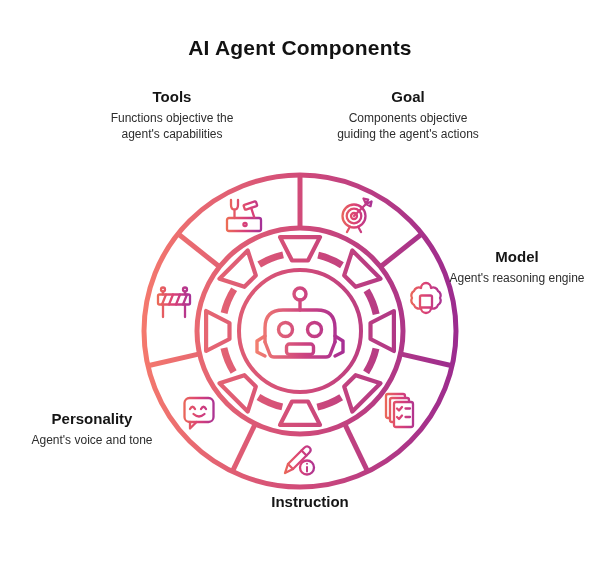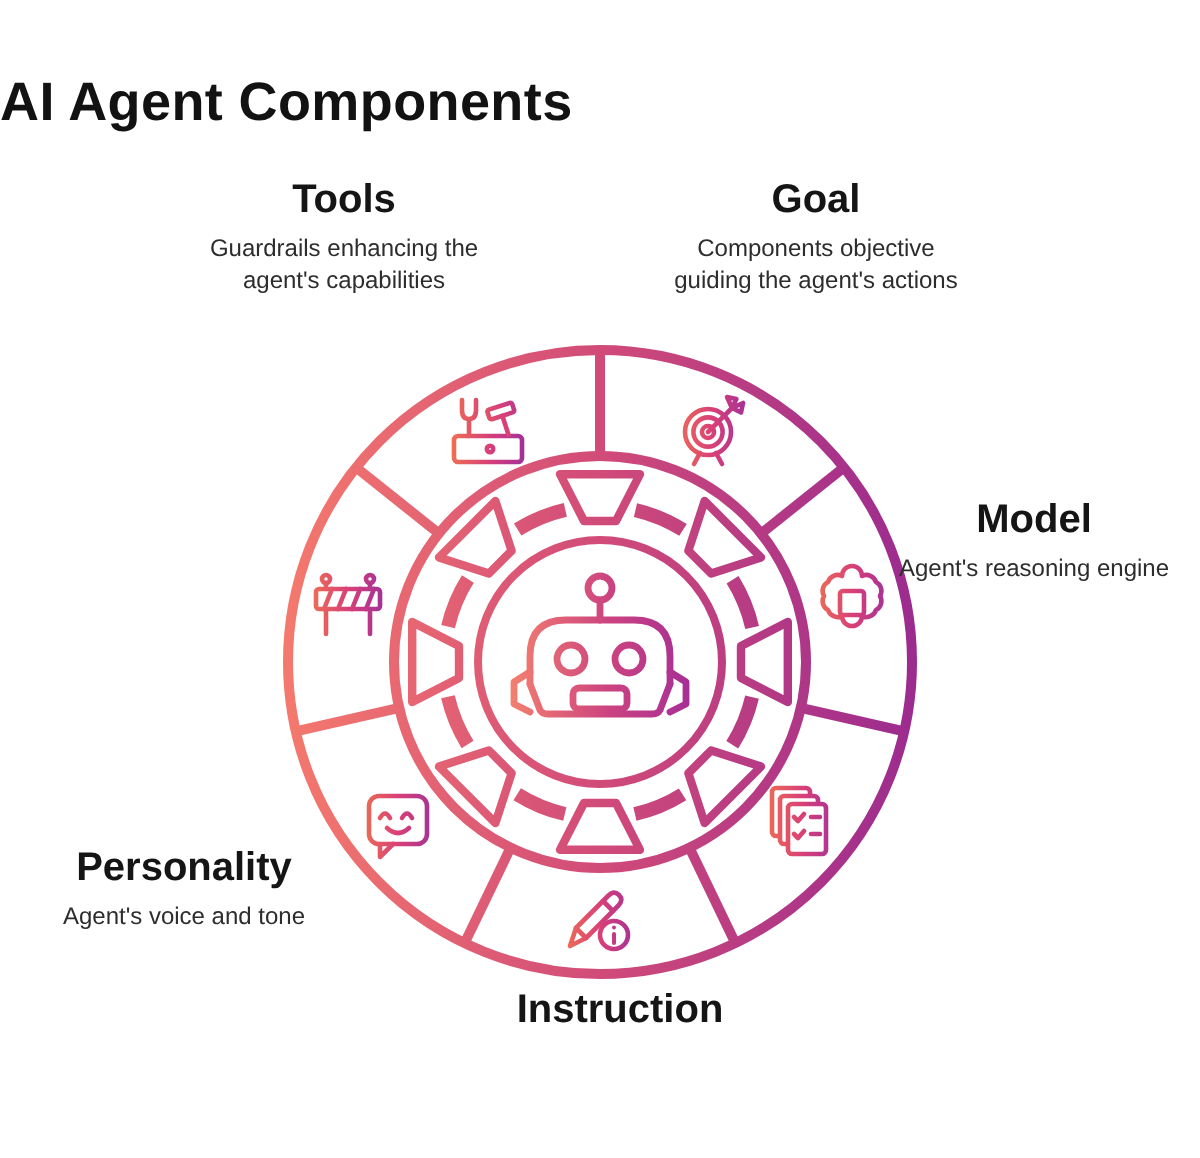--- a/index.html
+++ b/index.html
@@ -1,21 +1,21 @@
 <!DOCTYPE html>
 <html><head>
 <meta charset="utf-8">
 <style>
   html,body{margin:0;padding:0;}
   body{font-family:"Liberation Sans", sans-serif; background:#ffffff;}
   .canvas{position:relative;width:600px;height:579px;background:#ffffff;overflow:hidden;}
-  .title{position:absolute;left:0;top:36px;width:600px;text-align:left;
-         font-size:27px;font-weight:800;letter-spacing:.2px;color:#121212;}
+  .title{position:absolute;left:0;top:36px;width:600px;text-align:center;
+         font-size:21px;font-weight:800;letter-spacing:.2px;color:#121212;}
   .comp{position:absolute;text-align:center;}
-  .comp-title{font-size:20px;font-weight:800;color:#151515;line-height:1.2;}
+  .comp-title{font-size:15px;font-weight:800;color:#151515;line-height:1.2;}
   .comp-desc{font-size:12px;color:#2d2d2d;line-height:1.3;margin-top:5px;}
   .wheel-svg{position:absolute;left:0;top:0;}
   svg *{vector-effect:none;}
 </style>
 </head>
 <body>
 
 <div class="canvas">
 
   <div class="title">AI Agent Components</div>
@@ -135,37 +135,37 @@
         <path d="M -11 2.5 V 15 M 11 2.5 V 15"></path>
         <path d="M -11 -7.5 V -10.5 M 11 -7.5 V -10.5"></path>
         <circle cx="-11" cy="-12.5" r="2"></circle>
         <circle cx="11" cy="-12.5" r="2"></circle>
       </g>
     </g>
   </svg>
 
   <div class="comp" style="left:92px;top:88px;width:160px;">
     <div class="comp-title">Tools</div>
-    <div class="comp-desc">Guardrails enhancing the agent's capabilities</div>
+    <div class="comp-desc">Functions objective the agent's capabilities</div>
   </div>
 
   <div class="comp" style="left:333px;top:88px;width:150px;">
     <div class="comp-title">Goal</div>
     <div class="comp-desc">Components objective guiding the agent's actions</div>
   </div>
 
   <div class="comp" style="left:432px;top:248px;width:170px;">
     <div class="comp-title">Model</div>
     <div class="comp-desc">Agent's reasoning engine</div>
   </div>
 
 
   <div class="comp" style="left:225px;top:493px;width:150px;margin-left:10px;">
     <div class="comp-title">Instruction</div>
   </div>
 
-  <div class="comp" style="left:7px;top:410px;width:170px;margin-top:12px;">
+  <div class="comp" style="left:7px;top:410px;width:170px;">
     <div class="comp-title">Personality</div>
     <div class="comp-desc">Agent's voice and tone</div>
   </div>
 
 
 </div>
 
 </body></html>

